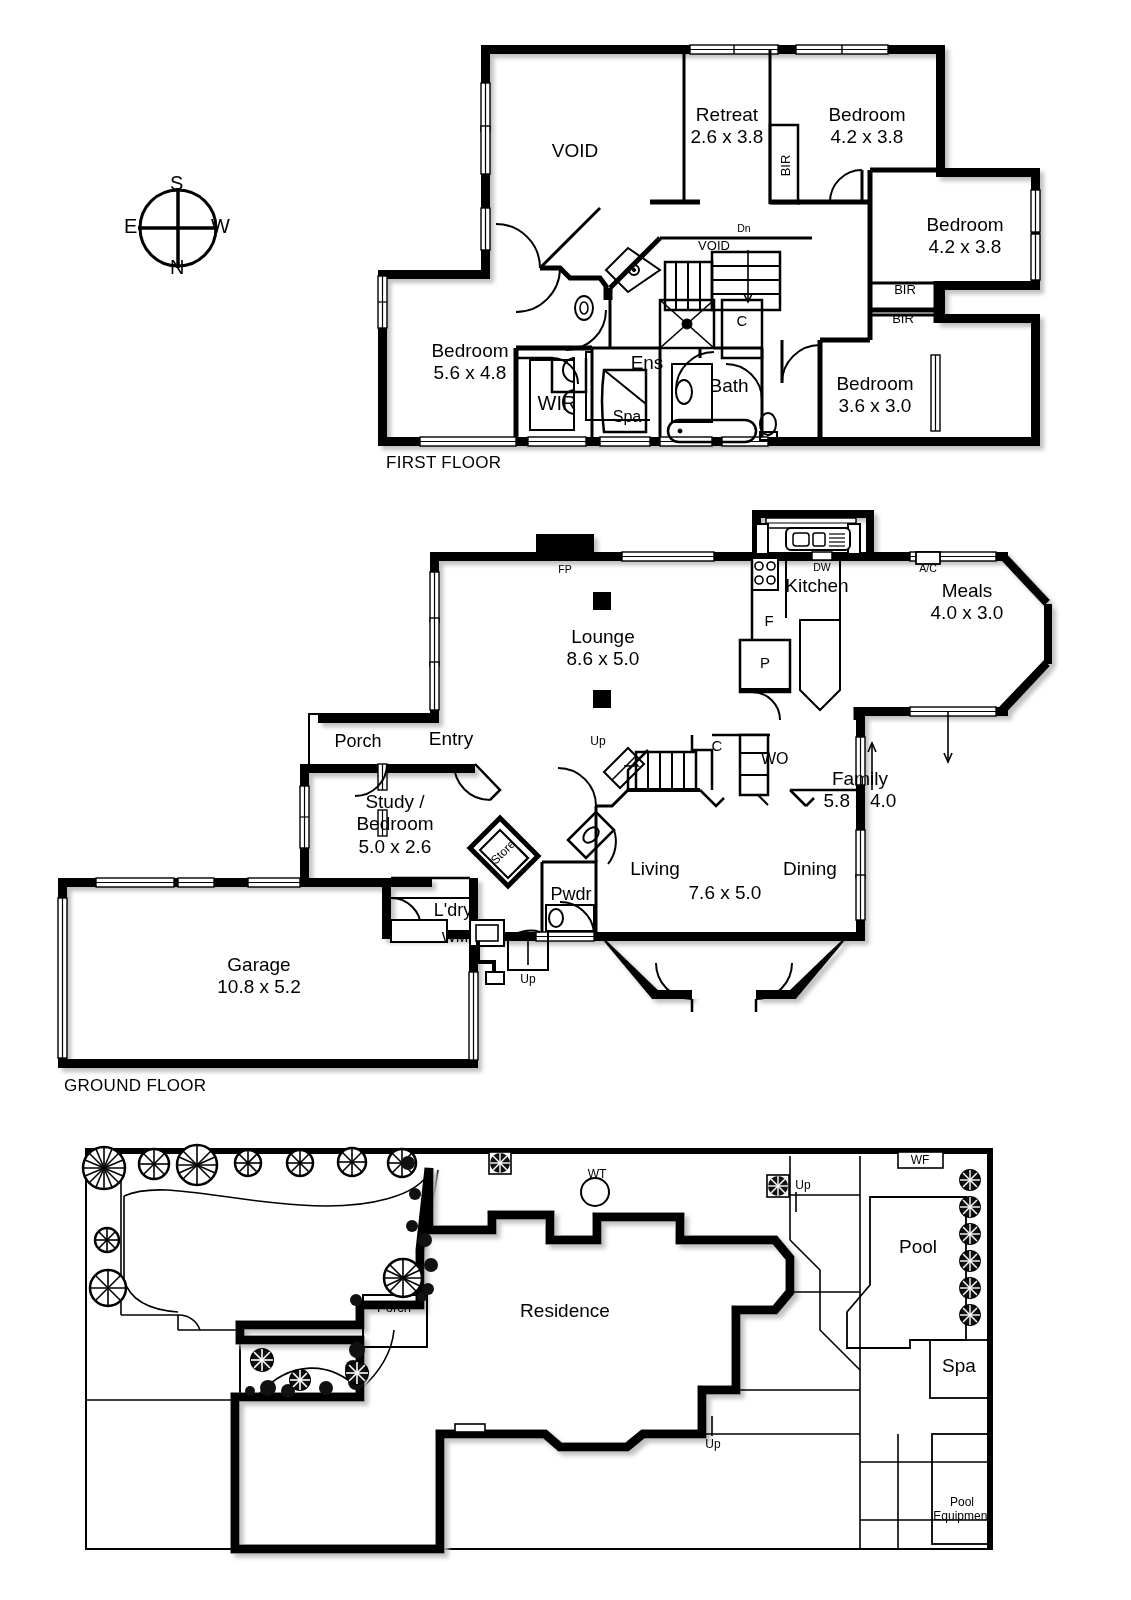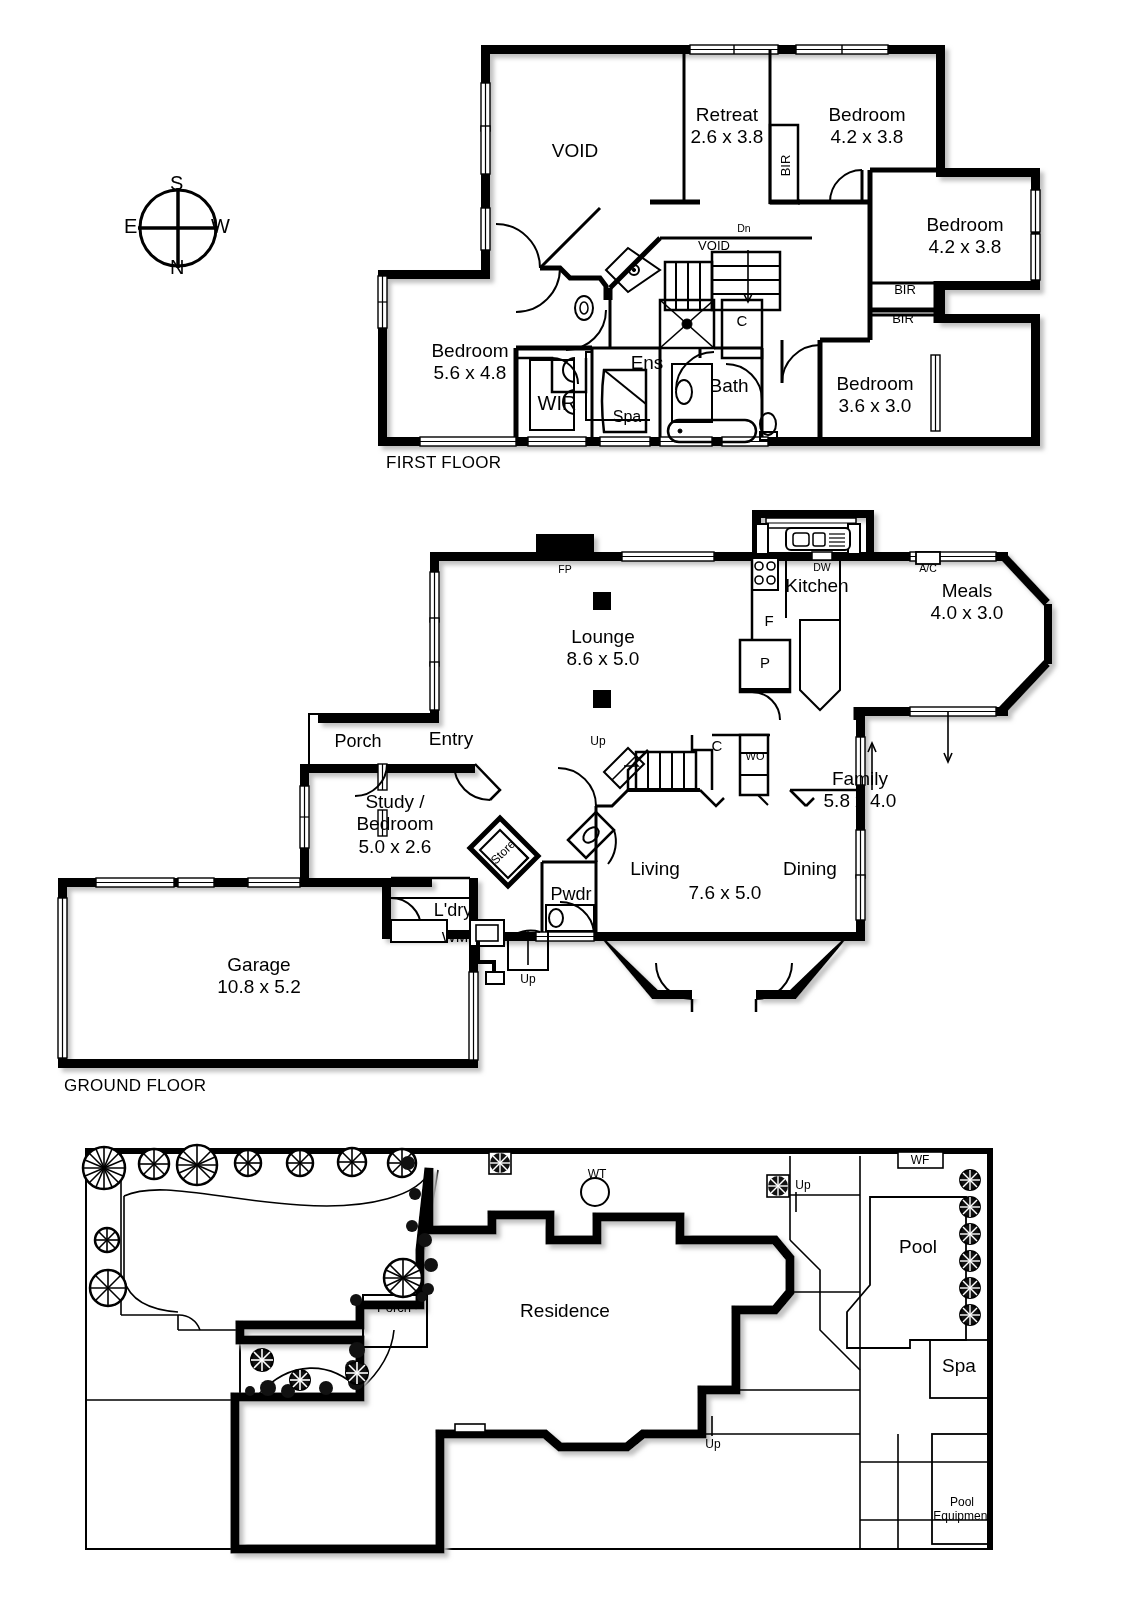--- a/index.html
+++ b/index.html
@@ -794,21 +794,21 @@
   <div class="small" style="font-size:15px;">P</div>
 </div>
 <div class="rlabel" style="left:800px;top:748px;width:120px;margin-top:20px;">
   <div class="rname">Family</div>
   <div class="rdim">5.8 x 4.0</div>
 </div>
 <div class="rlabel small" style="left:706px;top:737px;width:22px;">
   <div class="small" style="font-size:15px;">C</div>
 </div>
 <div class="rlabel tiny" style="left:742px;top:750px;width:26px;">
-  <div class="tiny" style="font-size:11px;">WO</div>
+  <div class="tiny" style="font-size:16px;padding-left:19px;">WO</div>
 </div>
 <div class="rlabel tiny" style="left:586px;top:734px;width:24px;">
   <div class="tiny" style="font-size:12px;">Up</div>
 </div>
 
 <div class="rlabel" style="left:406px;top:728px;width:90px;">
   <div class="rname">Entry</div>
 </div>
 <div class="rlabel" style="left:322px;top:731px;width:72px;">
   <div class="rname" style="font-size:18px;">Porch</div>

